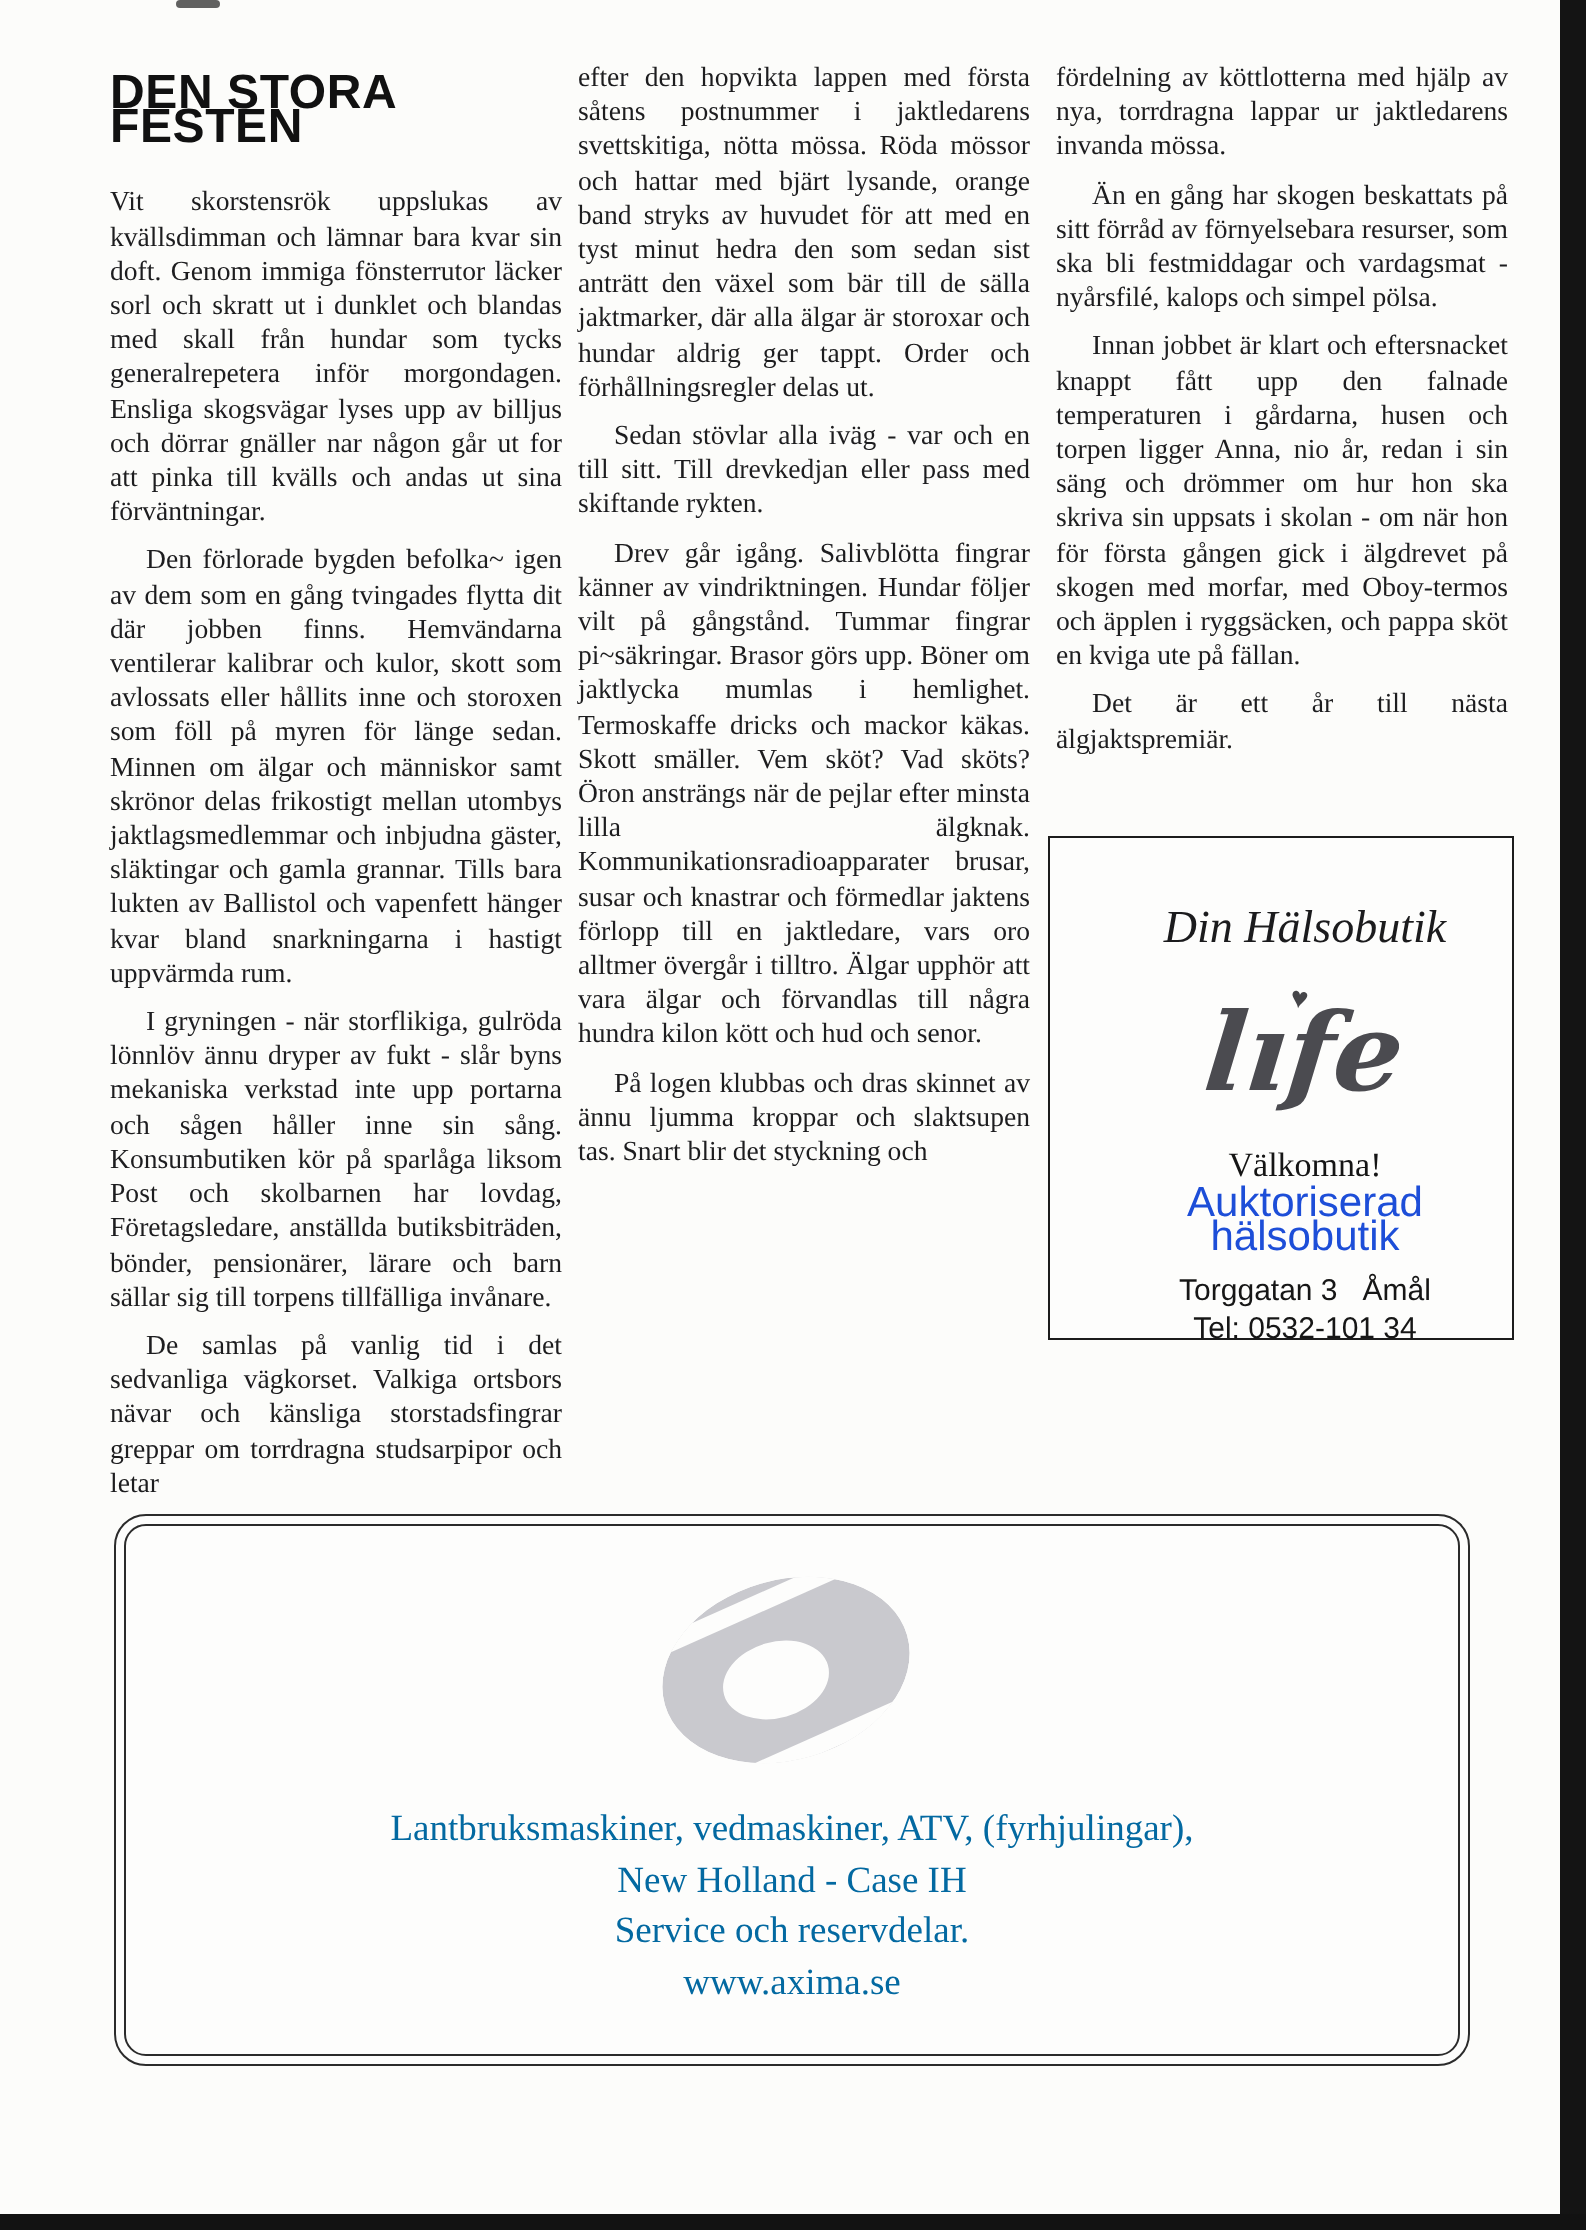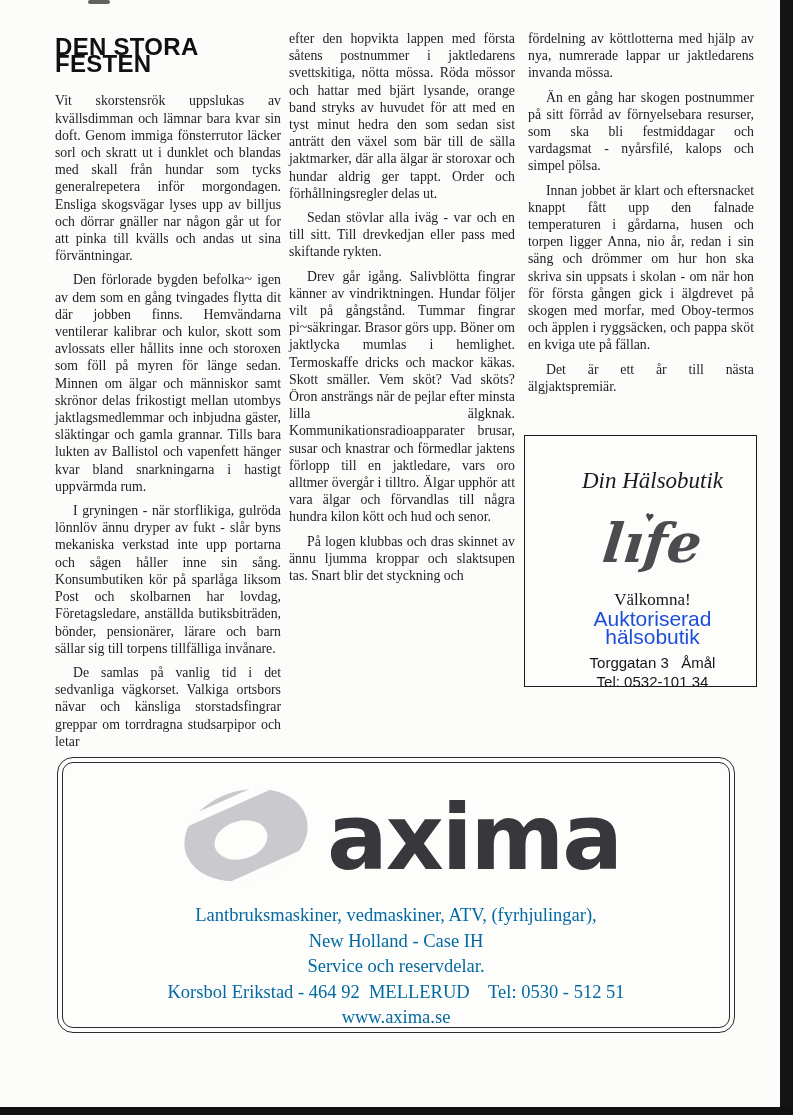--- a/index.html
+++ b/index.html
@@ -63,22 +63,22 @@
     </div>
 
     <div class="col col2">
       <p class="noindent">efter den hopvikta lappen med första såtens postnummer i jaktledarens svettskitiga, nötta mössa. Röda mössor och hattar med bjärt lysande, orange band stryks av huvudet för att med en tyst minut hedra den som sedan sist anträtt den växel som bär till de sälla jaktmarker, där alla älgar är storoxar och hundar aldrig ger tappt. Order och förhållningsregler delas ut.</p>
       <p>Sedan stövlar alla iväg - var och en till sitt. Till drevkedjan eller pass med skiftande rykten.</p>
       <p>Drev går igång. Salivblötta fingrar känner av vindriktningen. Hundar följer vilt på gångstånd. Tummar fingrar pi~säkringar. Brasor görs upp. Böner om jaktlycka mumlas i hemlighet. Termoskaffe dricks och mackor käkas. Skott smäller. Vem sköt? Vad sköts? Öron ansträngs när de pejlar efter minsta lilla älgknak. Kommunikationsradioapparater brusar, susar och knastrar och förmedlar jaktens förlopp till en jaktledare, vars oro alltmer övergår i tilltro. Älgar upphör att vara älgar och förvandlas till några hundra kilon kött och hud och senor.</p>
       <p>På logen klubbas och dras skinnet av ännu ljumma kroppar och slaktsupen tas. Snart blir det styckning och</p>
     </div>
 
     <div class="col col3">
-      <p class="noindent">fördelning av köttlotterna med hjälp av nya, numrerade lappar ur jaktledarens invanda mössa.</p>
-      <p>Än en gång har skogen postnummer på sitt förråd av förnyelsebara resurser, som ska bli festmiddagar och vardagsmat - nyårsfilé, kalops och simpel pölsa.</p>
+      <p class="noindent">fördelning av köttlotterna med hjälp av nya, torrdragna lappar ur jaktledarens invanda mössa.</p>
+      <p>Än en gång har skogen beskattats på sitt förråd av förnyelsebara resurser, som ska bli festmiddagar och vardagsmat - nyårsfilé, kalops och simpel pölsa.</p>
       <p>Innan jobbet är klart och eftersnacket knappt fått upp den falnade temperaturen i gårdarna, husen och torpen ligger Anna, nio år, redan i sin säng och drömmer om hur hon ska skriva sin uppsats i skolan - om när hon för första gången gick i älgdrevet på skogen med morfar, med Oboy-termos och äpplen i ryggsäcken, och pappa sköt en kviga ute på fällan.</p>
       <p>Det är ett år till nästa älgjaktspremiär.</p>
 
       <div class="health-box">
         <div class="health-heading">Din Hälsobutik</div>
         <div class="life-logo">
           <span class="life-text">lıfe</span>
           <span class="life-heart">♥</span>
         </div>
         <div class="health-line1">Välkomna!</div>
@@ -99,26 +99,24 @@
               <ellipse cx="75" cy="59" rx="63" ry="45" transform="rotate(-16 75 59)"></ellipse>
             </clipPath>
           </defs>
           <g clip-path="url(#eclip)">
             <ellipse cx="75" cy="59" rx="63" ry="45" transform="rotate(-16 75 59)" fill="#c9c9ce"></ellipse>
             <rect x="-45" y="24" width="200" height="9" fill="#fdfdfc" transform="rotate(-24 55 29)"></rect>
             <rect x="0" y="88" width="200" height="9" fill="#fdfdfc" transform="rotate(-24 100 93)"></rect>
             <ellipse cx="70" cy="64" rx="27" ry="19" transform="rotate(-16 70 64)" fill="#fdfdfc"></ellipse>
           </g>
         </svg>
-        <span class="axima-wordmark">axima</span>
       </div>
       <div class="axima-line first">Lantbruksmaskiner, vedmaskiner, ATV, (fyrhjulingar),</div>
       <div class="axima-line">New Holland - Case IH</div>
       <div class="axima-line">Service och reservdelar.</div>
-      <div class="axima-line">Korsbol Erikstad - 464&nbsp;92&nbsp;&nbsp;MELLERUD&nbsp;&nbsp;&nbsp;&nbsp;Tel: 0530 - 512 51</div>
       <div class="axima-line">www.axima.se</div>
     </div>
   </div>
 
   <div class="band-right"></div>
   <div class="band-bottom"></div>
 
 </div>
 
 </body></html>

